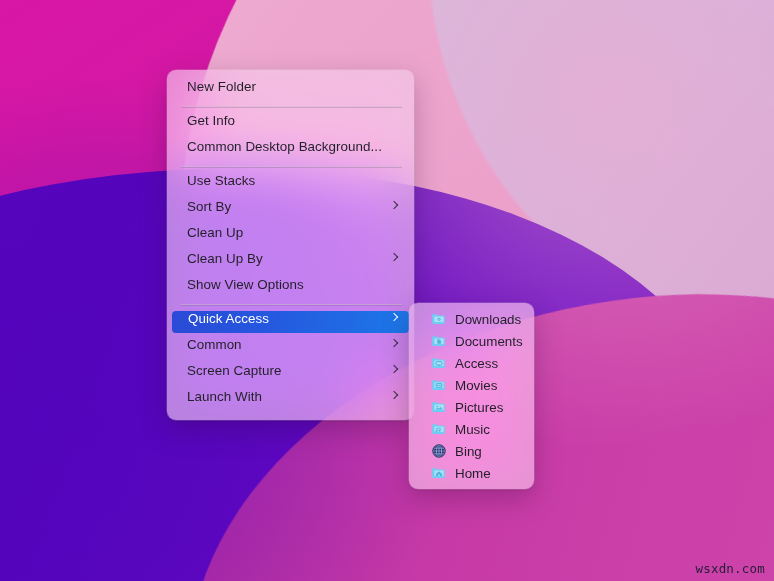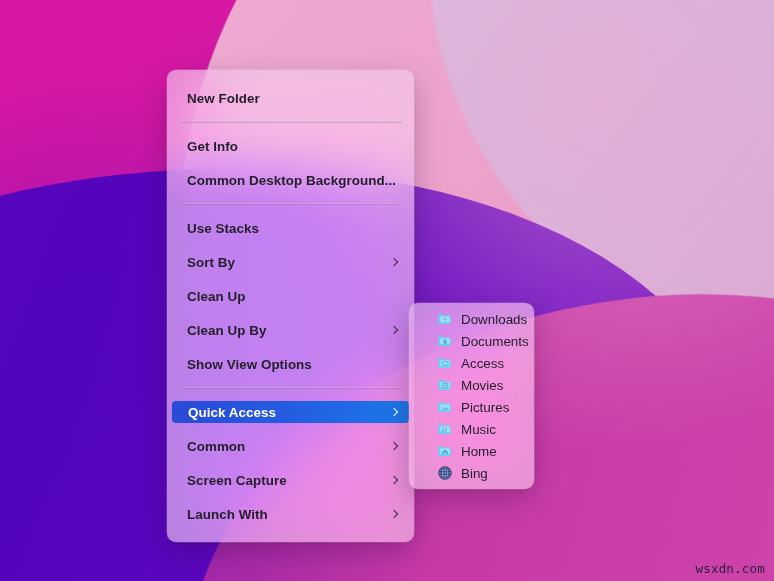--- a/index.html
+++ b/index.html
@@ -118,30 +118,28 @@
   #submenu {
     left: 409px;
     top: 303px;
     width: 125px;
   }
 
   .menu-item {
     position: relative;
     height: 22px;
     display: flex;
-    align-items: center;
     padding: 0 10px 0 15px;
-    margin: 12px 5px;
+    margin: 4px 5px;
     border-radius: 4px;
     font-size: 13.4px;
     color: #221f29;
     letter-spacing: 0.05px;
     white-space: nowrap;
     cursor: default;
-    font-weight: bold;
   }
   .menu-item .label { flex: 1 1 auto; }
 
   .menu-item.highlighted {
     background: linear-gradient(100deg, #2a4ad6 0%, #2558df 40%, #1c78e8 100%);
     color: #ffffff;
     padding-left: 16px;
   }
 
   .chevron {
@@ -173,21 +171,21 @@
     background: rgba(120, 95, 125, 0.28);
     border-top: 0.5px solid rgba(255,255,255,0.30);
   }
 
   
   .sub-item {
     height: 22px;
     display: flex;
     align-items: center;
     padding: 0 8px 0 9px;
-    margin: 0 19px;
+    margin: 0 13px;
     border-radius: 4px;
     font-size: 13.4px;
     color: #221f29;
     white-space: nowrap;
     cursor: default;
   }
   .sub-item .icon {
     flex: 0 0 auto;
     width: 16px;
     height: 16px;
@@ -342,46 +340,46 @@
       <span class="icon">
         <svg viewBox="0 0 16 16" width="16" height="16">
           <path d="M1.2 4.2a1 1 0 0 1 1-1h3.3l1.2 1.3h6.1a1 1 0 0 1 1 1v6.4a1 1 0 0 1-1 1H2.2a1 1 0 0 1-1-1z" fill="#6ecdf2"></path>
           <rect x="3.4" y="5.6" width="9.2" height="5.4" rx="0.7" fill="#a9e2f7"></rect>
           <path d="M9.6 6.4v3.3a1 1 0 1 1-.9-1V7.2l-2.2.5v2.6a1 1 0 1 1-.9-1V7z" fill="#4fb6e0"></path>
         </svg>
       </span>
       <span class="label">Music</span>
     </div>
 
-
-    <div class="sub-item">
-      <span class="icon">
-        <svg viewBox="0 0 16 16" width="16" height="16">
-          <path d="M1.2 4.2a1 1 0 0 1 1-1h3.3l1.2 1.3h6.1a1 1 0 0 1 1 1v6.4a1 1 0 0 1-1 1H2.2a1 1 0 0 1-1-1z" fill="#6ecdf2"></path>
-          <rect x="3.4" y="5.6" width="9.2" height="5.4" rx="0.7" fill="#a9e2f7"></rect>
-          <path d="M8 6.3l3 2.5v2.2H5V8.8z" fill="#4fb6e0"></path>
-          <rect x="7.3" y="9.4" width="1.5" height="1.6" fill="#a9e2f7"></rect>
-        </svg>
-      </span>
-      <span class="label">Home</span>
-    </div>
 
     <div class="sub-item">
       <span class="icon">
         <svg viewBox="0 0 16 16" width="16" height="16">
           <circle cx="8" cy="8" r="6.2" fill="#27306b"></circle>
           <g stroke="#8fa6d8" stroke-width="0.85" fill="none">
             <ellipse cx="8" cy="8" rx="2.6" ry="6.2"></ellipse>
             <ellipse cx="8" cy="8" rx="5.6" ry="6.0"></ellipse>
             <line x1="1.8" y1="8" x2="14.2" y2="8"></line>
             <line x1="2.6" y1="5.2" x2="13.4" y2="5.2"></line>
             <line x1="2.6" y1="10.8" x2="13.4" y2="10.8"></line>
             <line x1="8" y1="1.8" x2="8" y2="14.2"></line>
           </g>
           <circle cx="8" cy="8" r="6.2" fill="none" stroke="#1c2350" stroke-width="0.9"></circle>
         </svg>
       </span>
       <span class="label">Bing</span>
     </div>
+
+    <div class="sub-item">
+      <span class="icon">
+        <svg viewBox="0 0 16 16" width="16" height="16">
+          <path d="M1.2 4.2a1 1 0 0 1 1-1h3.3l1.2 1.3h6.1a1 1 0 0 1 1 1v6.4a1 1 0 0 1-1 1H2.2a1 1 0 0 1-1-1z" fill="#6ecdf2"></path>
+          <rect x="3.4" y="5.6" width="9.2" height="5.4" rx="0.7" fill="#a9e2f7"></rect>
+          <path d="M8 6.3l3 2.5v2.2H5V8.8z" fill="#4fb6e0"></path>
+          <rect x="7.3" y="9.4" width="1.5" height="1.6" fill="#a9e2f7"></rect>
+        </svg>
+      </span>
+      <span class="label">Home</span>
+    </div>
   </div>
 
   <div id="watermark">wsxdn.com</div>
 </div>
 
 </body></html>

